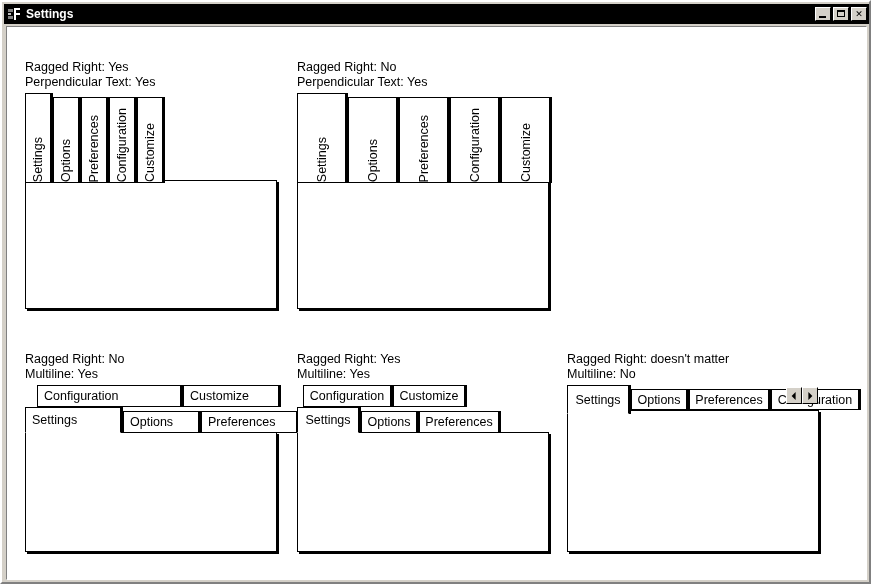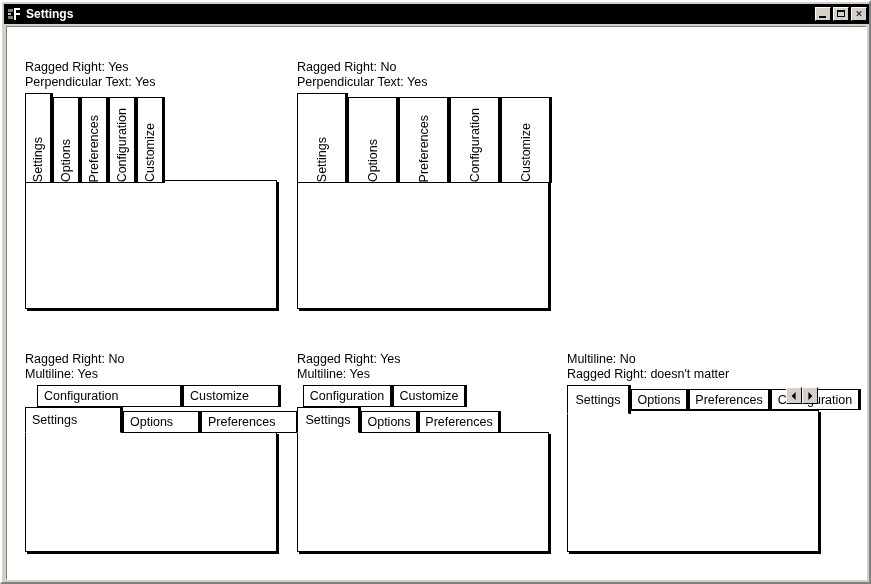--- a/index.html
+++ b/index.html
@@ -338,22 +338,22 @@
         <div class="tab horiz" style="left:64px; top:26px; width:56px; height:22px;">
           <span>Options</span>
         </div>
         <div class="tab horiz" style="left:122px; top:26px; width:80px; height:22px;">
           <span>Preferences</span>
         </div>
       </div>
     </div>
 
     <div class="demo" style="left:560px; top:308px;">
+      <div class="demo-label">Ragged Right: doesn't matter</div>
       <div class="demo-label">Multiline: No</div>
-      <div class="demo-label">Ragged Right: doesn't matter</div>
 
       <div class="tabctl" style="left:0; top:33px; width:258px; height:180px;">
         <div class="tab-body" style="left:0px; top:25px; width:252px; height:142px;"></div>
 
         <div class="tab horiz sel" style="left:0px; top:0px; width:62px; height:29px; border-bottom-color:#ffffff;">
           <span>Settings</span>
         </div>
         <div class="tab horiz" style="left:64px; top:4px; width:56px; height:21px;">
           <span>Options</span>
         </div>

